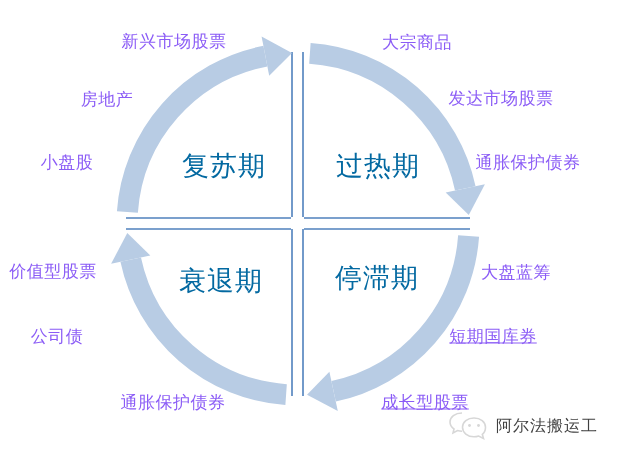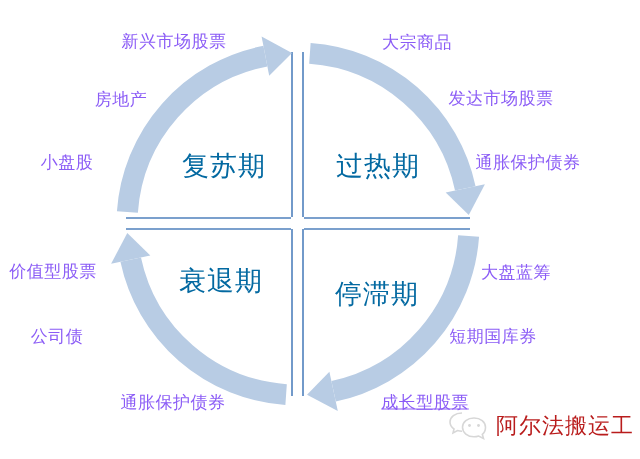--- a/index.html
+++ b/index.html
@@ -34,24 +34,24 @@
   #watermark {
     position: absolute;
     left: 448px;
     top: 410px;
     display: flex;
     align-items: center;
     gap: 6px;
     color: #d7d7d7;
   }
   #watermark-text {
-    font-size: 22px;
+    font-size: 16px;
     letter-spacing: 1px;
     white-space: nowrap;
-    color: #b91c1c;
+    color: #404040;
   }
 </style>
 </head>
 <body>
 
 <div id="stage">
 
   <svg id="cycle-svg" width="640" height="459" viewBox="0 0 640 459">
 
     <g>
@@ -76,32 +76,32 @@
       <polygon class="arrowhead" points="337.8,410.9 329.4,371.7 307.0,394.8"></polygon>
 
       <path class="arc" d="M 286.1 394.6 A 171 171 0 0 1 130.7 259.6"></path>
       <polygon class="arrowhead" points="111.1,263.8 150.3,255.4 127.3,233.0"></polygon>
     </g>
   </svg>
 
   <div class="quadrant-label" style="left:224px; top:166px;">复苏期</div>
   <div class="quadrant-label" style="left:221px; top:281px;">衰退期</div>
   <div class="quadrant-label" style="left:378px; top:166px;">过热期</div>
-  <div class="quadrant-label" style="left:377px; top:278px;margin-top:16px;">停滞期</div>
+  <div class="quadrant-label" style="left:377px; top:278px;">停滞期</div>
 
   <div class="asset-label" style="left:174px; top:41px;">新兴市场股票</div>
   <div class="asset-label" style="left:417px; top:42px;">大宗商品</div>
-  <div class="asset-label" style="left:121px; top:99px;">房地产</div>
+  <div class="asset-label" style="left:107px; top:99px;">房地产</div>
   <div class="asset-label" style="left:501px; top:98px;">发达市场股票</div>
   <div class="asset-label" style="left:67px; top:162px;">小盘股</div>
   <div class="asset-label" style="left:528px; top:162px;">通胀保护债券</div>
   <div class="asset-label" style="left:516px; top:272px;">大盘蓝筹</div>
   <div class="asset-label" style="left:53px; top:271px;">价值型股票</div>
   <div class="asset-label" style="left:57px; top:336px;">公司债</div>
-  <div class="asset-label" style="left:493px; top:336px;">短期国库券</div>
+  <div class="asset-label" style="left:493px; top:336px;text-decoration:underline;">短期国库券</div>
   <div class="asset-label" style="left:173px; top:402px;">通胀保护债券</div>
   <div class="asset-label" style="left:425px; top:402px;text-decoration:underline;">成长型股票</div>
 
   <div id="watermark">
     <svg width="42" height="32" viewBox="0 0 42 32">
       <g fill="none" stroke="#d7d7d7" stroke-width="1.6">
         <path d="M 14 3 C 7 3 2 7 2 12 C 2 15 3.6 17.4 6 19 L 5 23 L 9.5 20.6 C 11 21 12.5 21.2 14 21.2"></path>
         <path d="M 26 8 C 19.5 8 14.5 12 14.5 17.3 C 14.5 22.6 19.5 26.8 26 26.8 C 27.6 26.8 29.2 26.5 30.6 26 L 35.5 28.5 L 34.3 24.3 C 36.5 22.6 37.5 20.1 37.5 17.3 C 37.5 12 32.5 8 26 8 Z"></path>
       </g>
       <g fill="#d7d7d7">

